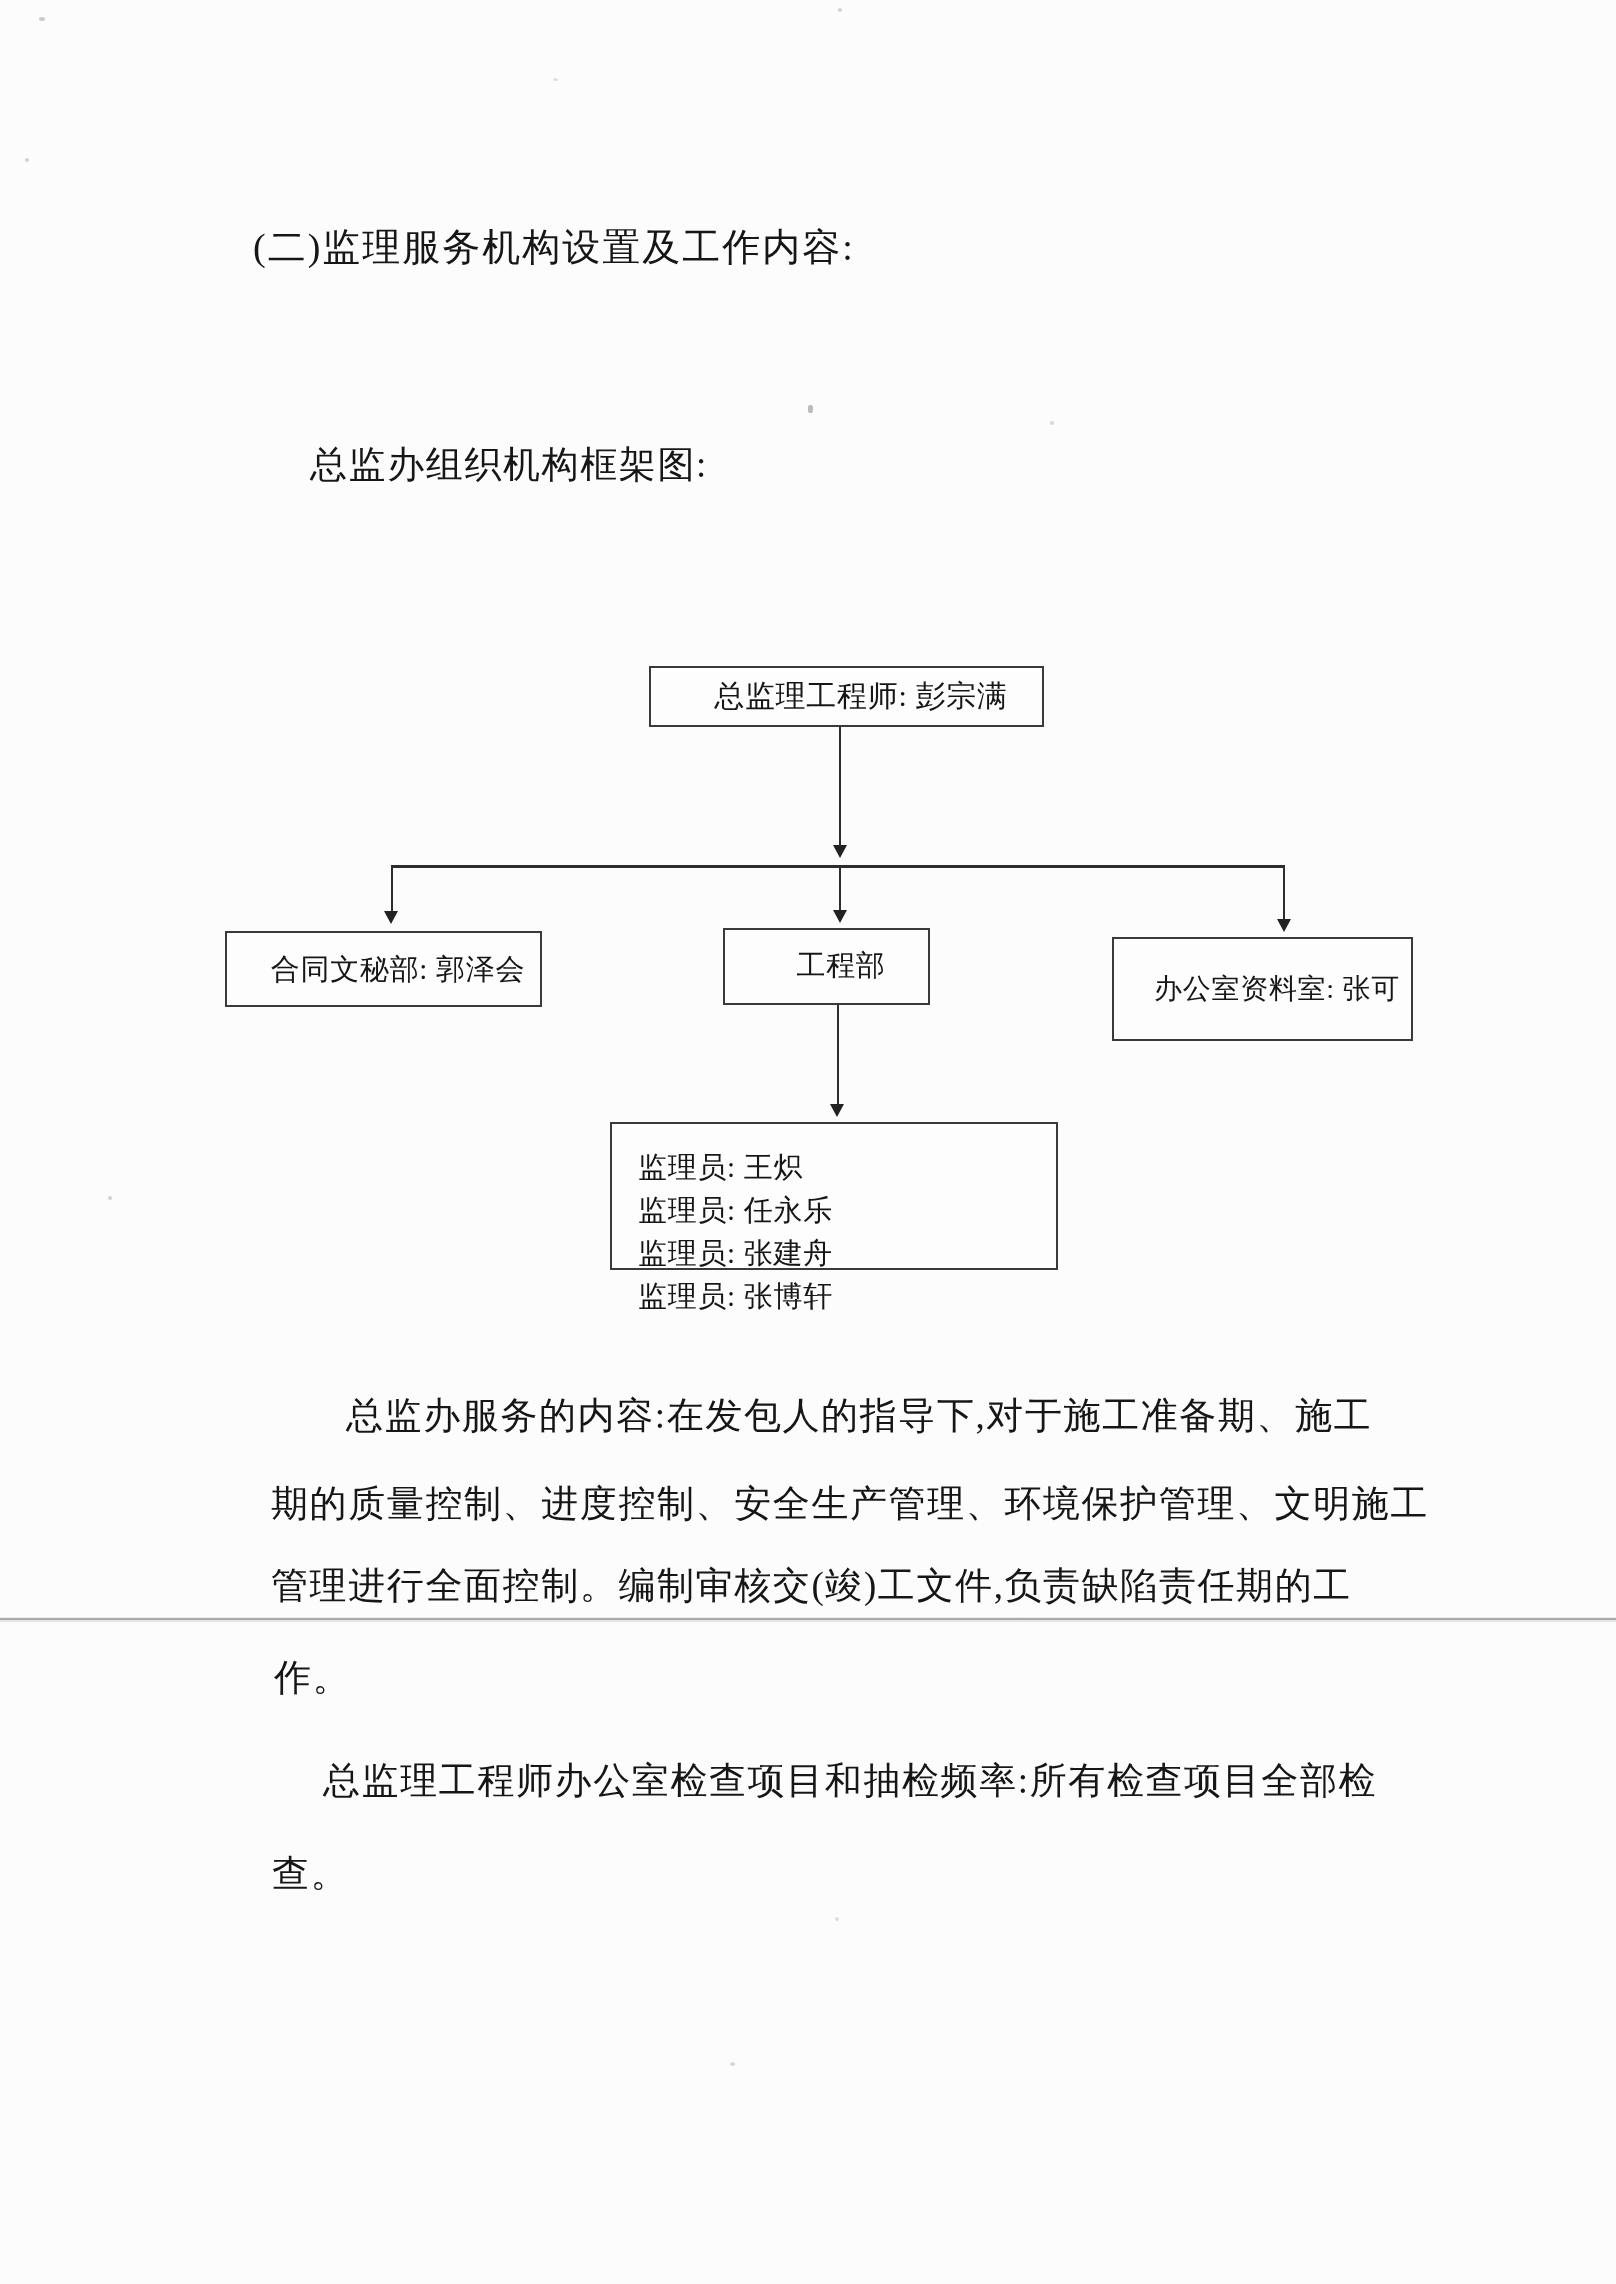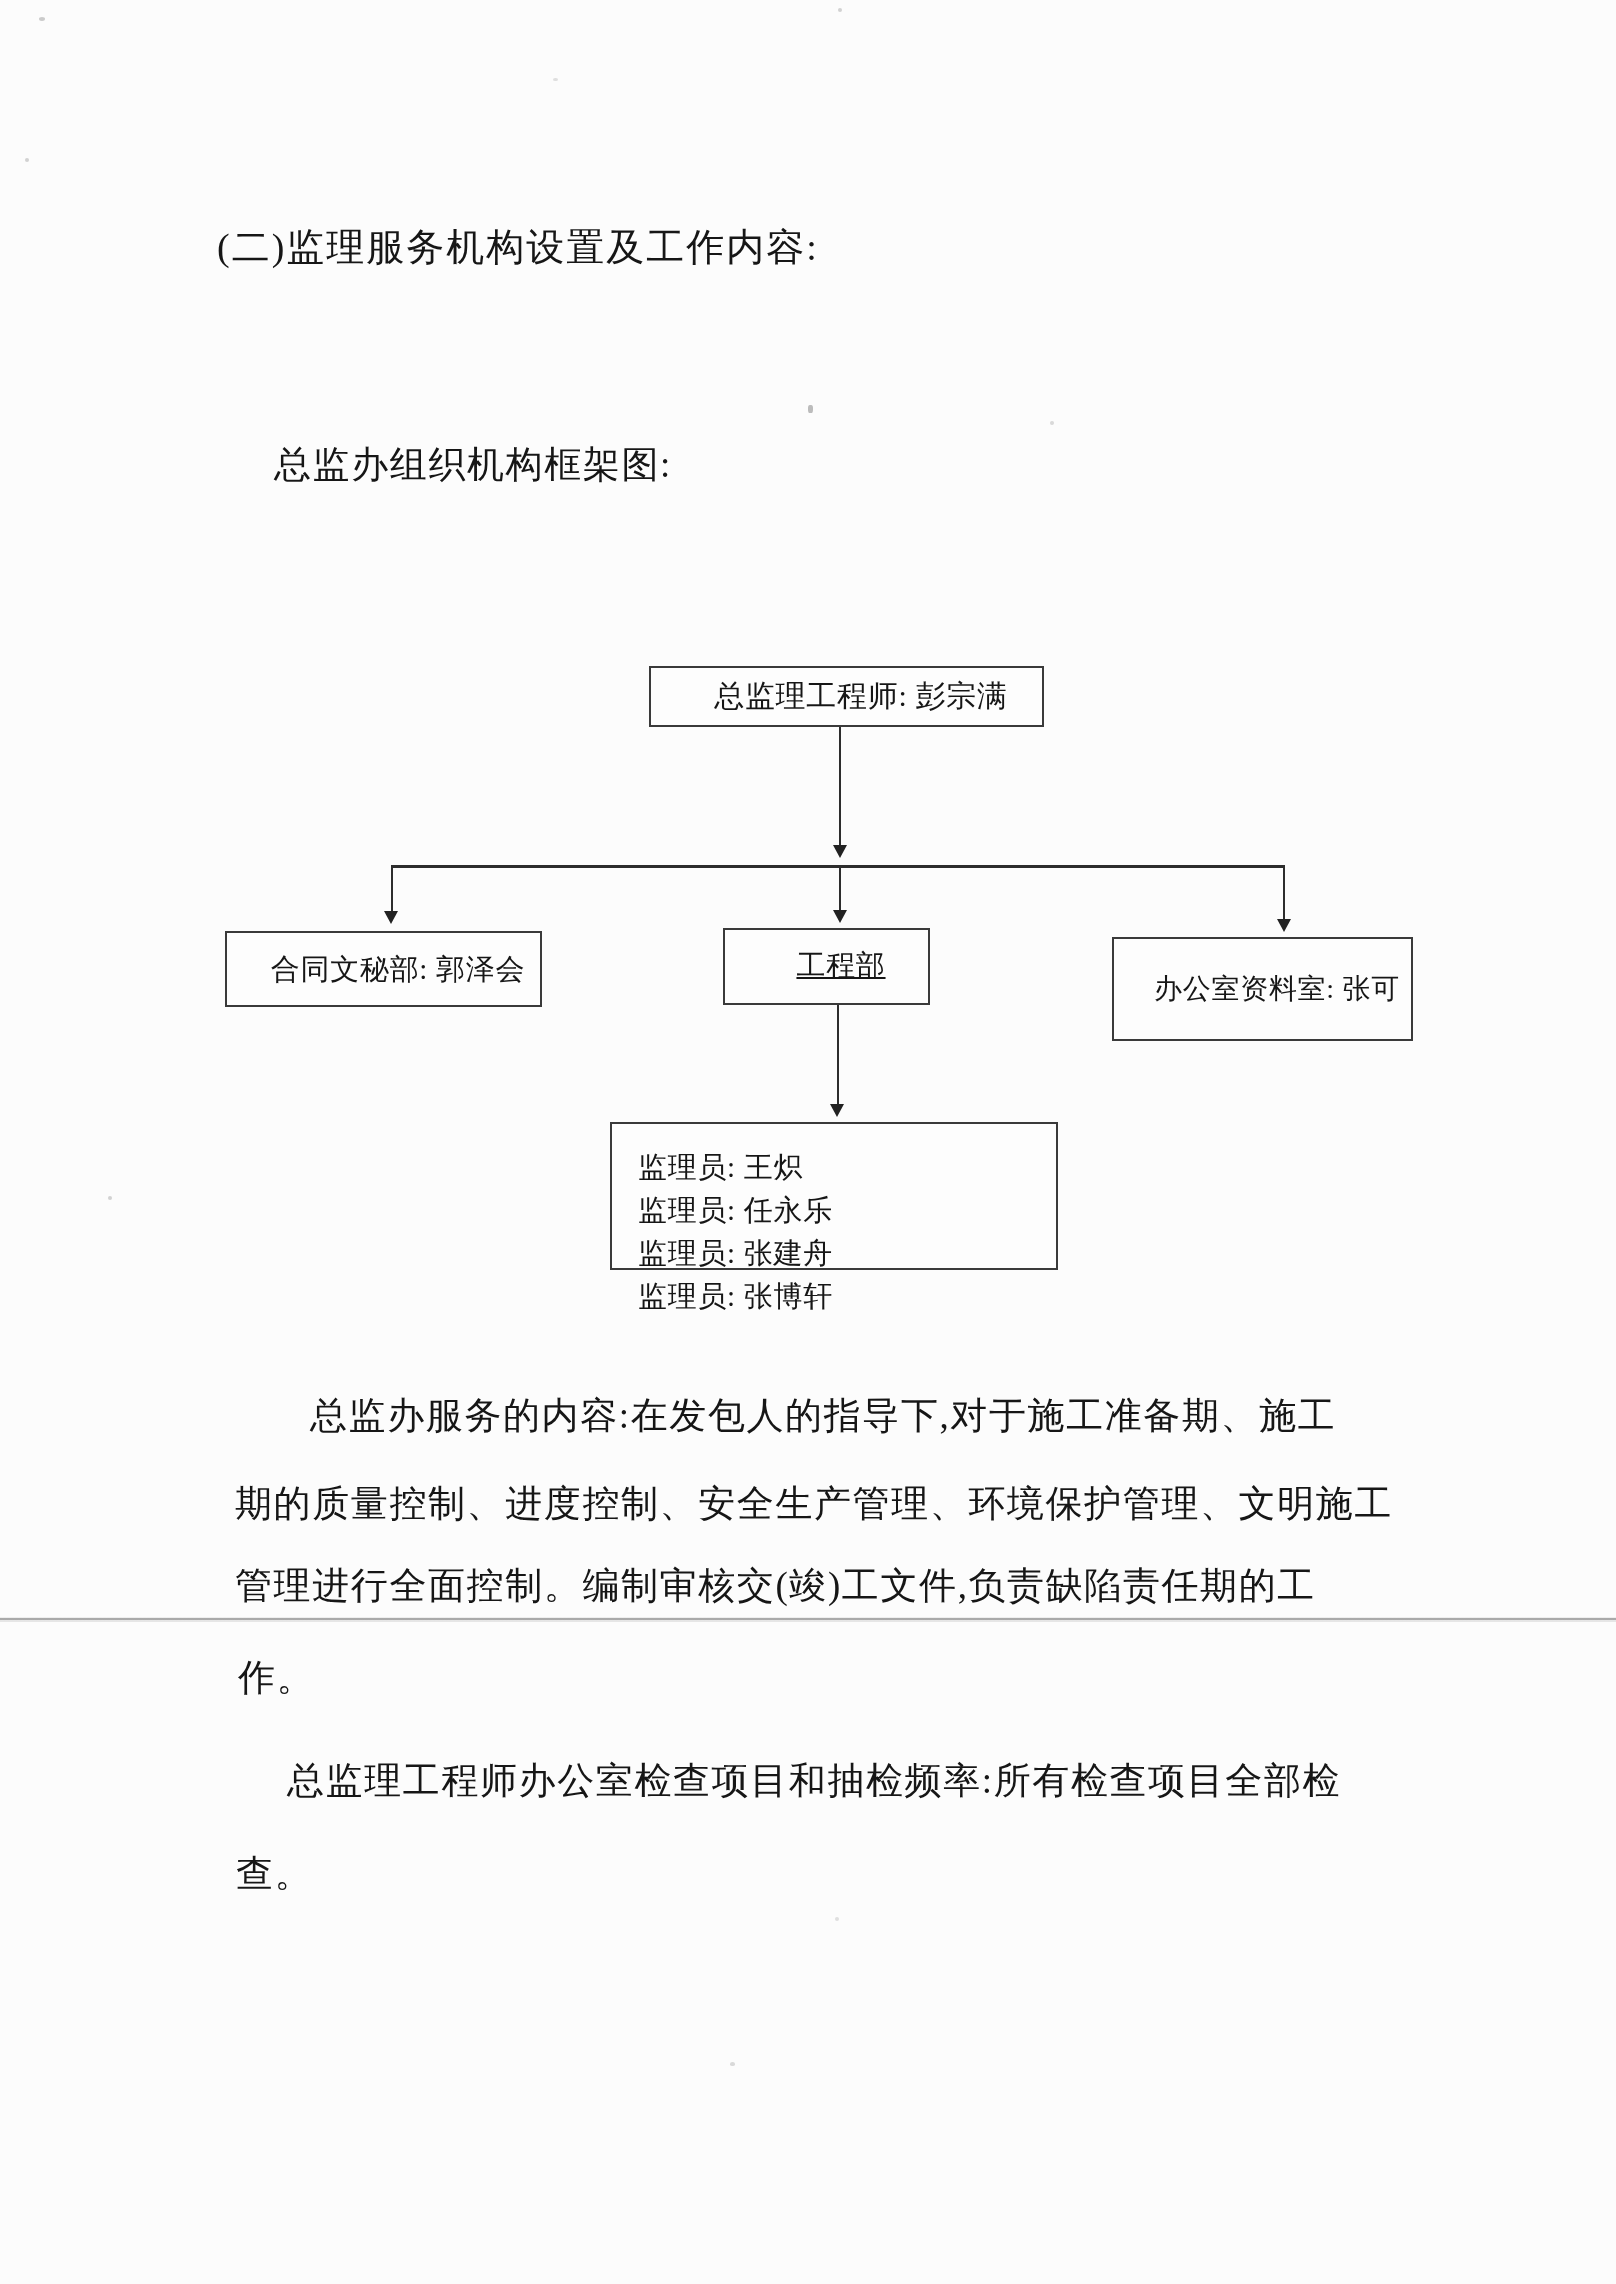--- a/index.html
+++ b/index.html
@@ -5,21 +5,21 @@
   html,body{margin:0;padding:0;background:#e9e9e9;}
   .page{
     position:relative;
     width:1616px;height:2284px;
     margin:0 auto;
     background:#fcfcfc;
     overflow:hidden;
     font-family:"Liberation Serif","DejaVu Serif",serif;
     color:#161616;
   }
-  .txt{position:absolute;white-space:nowrap;line-height:1.25;}
+  .txt{position:absolute;white-space:nowrap;line-height:1.25;margin-left:36px;}
   .heading{font-size:38px;letter-spacing:2px;font-weight:500;}
   .bodyline{font-size:37px;letter-spacing:1.6px;}
   
   .obox{
     position:absolute;
     border:2.6px solid #3a3a3a;
     background:#fdfdfd;
     box-sizing:border-box;
     display:flex;align-items:center;justify-content:center;
     font-size:30px;letter-spacing:0.7px;padding-left:29px;
@@ -72,21 +72,21 @@
     <div class="vline" style="left:839px;top:867px;height:43px;"></div>
     <div class="arrow-down" style="left:833px;top:910px;"></div>
 
     <div class="vline" style="left:1283px;top:867px;height:52px;"></div>
     <div class="arrow-down" style="left:1277px;top:919px;"></div>
 
     <div class="obox thin" style="left:225px;top:931px;width:317px;height:76px;align-items:flex-start;padding-top:17px;font-size:29px;">
       <span>合同文秘部: 郭泽会</span>
     </div>
 
-    <div class="obox thin" style="left:723px;top:928px;width:207px;height:77px;align-items:flex-start;padding-top:15.6px;font-size:29px;text-decoration:underline;">
+    <div class="obox thin" style="left:723px;top:928px;width:207px;height:77px;align-items:flex-start;padding-top:15.6px;font-size:29px;">
       <span>工程部</span>
     </div>
 
     <div class="obox thin" style="left:1112px;top:937px;width:301px;height:104px;font-size:28px;">
       <span>办公室资料室: 张可</span>
     </div>
 
     <div class="vline" style="left:837px;top:1005px;height:99px;"></div>
     <div class="arrow-down" style="left:830px;top:1104px;"></div>
 

